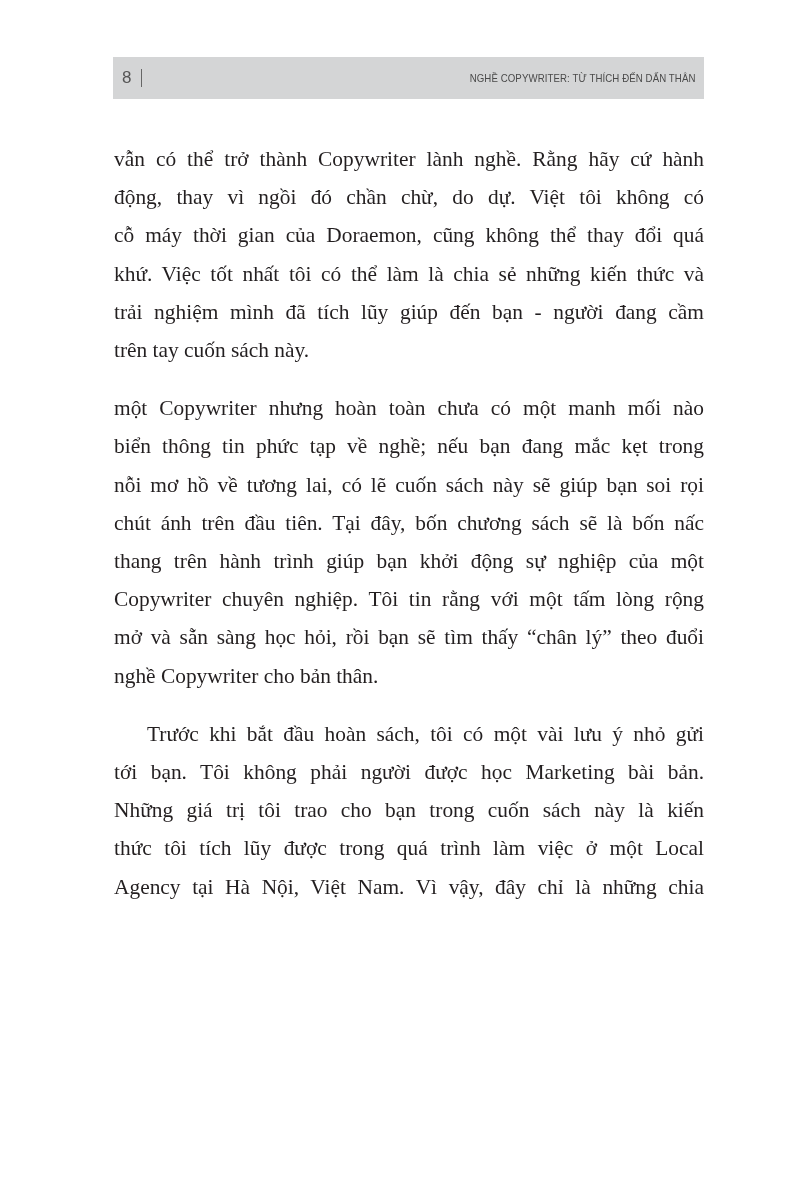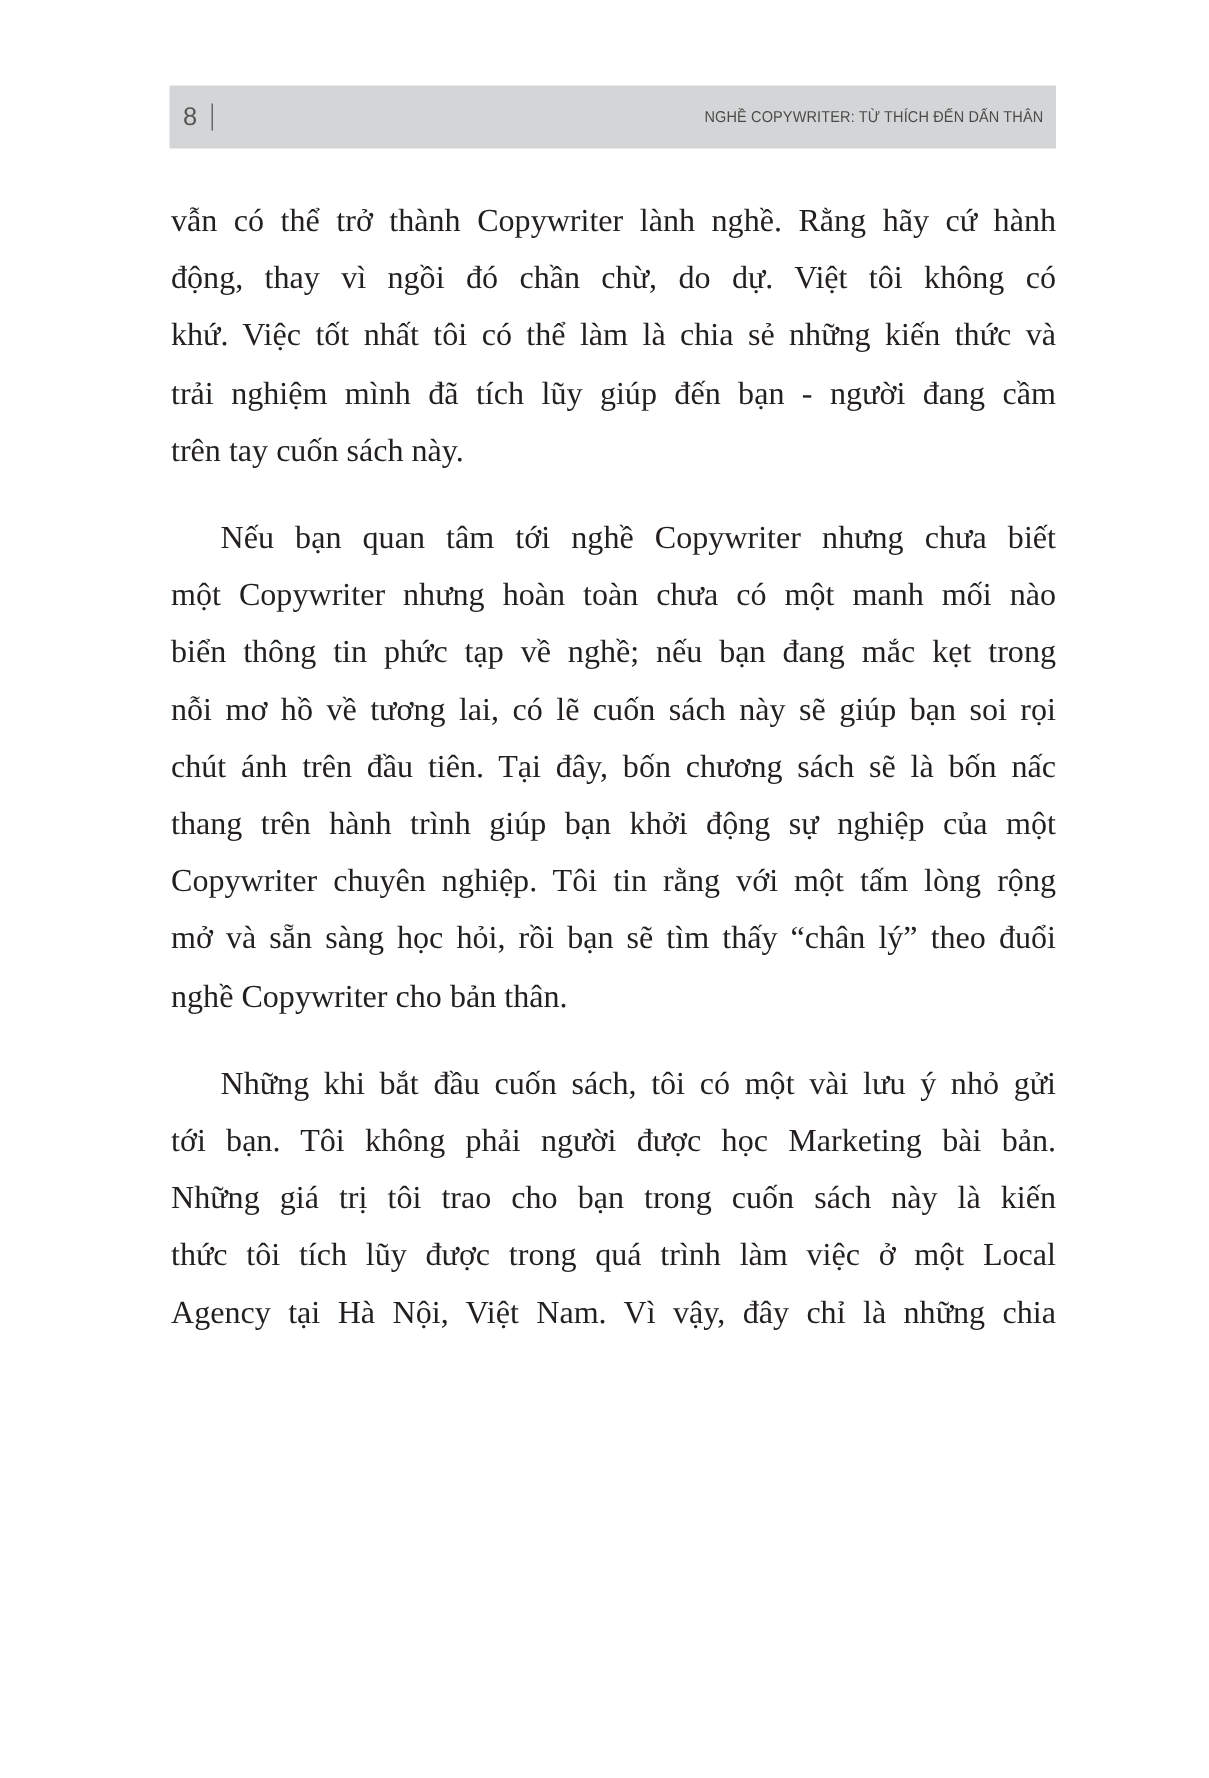--- a/index.html
+++ b/index.html
@@ -48,21 +48,21 @@
       font-size: 10.5px;
       letter-spacing: 0.1px;
       color: #4a4a4a;
       transform: scaleX(0.92);
       transform-origin: right center;
       white-space: nowrap;
     }
     .body-text {
       position: absolute;
       left: 114px;
-      top: 128px;
+      top: 140px;
       width: 590px;
       font-family: "Liberation Serif", "DejaVu Serif", serif;
       font-size: 21.4px;
       line-height: 38.2px;
       color: #231f20;
       text-align: justify;
     }
     .para {
       margin: 0 0 20px 0;
       text-align-last: left;
@@ -88,35 +88,35 @@
     <span class="page-number">8</span>
     <span class="header-sep"></span>
   </div>
   <span class="book-title">NGHỀ COPYWRITER: TỪ THÍCH ĐẾN DẤN THÂN</span>
 </div>
 
 <div class="body-text" id="body-text">
     <p class="para">
       <span class="line first">vẫn có thể trở thành Copywriter lành nghề. Rằng hãy cứ hành</span>
       <span class="line">động, thay vì ngồi đó chần chừ, do dự. Việt tôi không có</span>
+      <span class="line">cỗ máy thời gian của Doraemon, cũng không thể thay đổi quá</span>
       <span class="line">khứ. Việc tốt nhất tôi có thể làm là chia sẻ những kiến thức và</span>
       <span class="line">trải nghiệm mình đã tích lũy giúp đến bạn - người đang cầm</span>
       <span class="line last">trên tay cuốn sách này.</span>
     </p>
     <p class="para indent">
-      <span class="line first">Nếu bạn quan tâm tới nghề Copywriter nhưng chưa biết</span>
       <span class="line">một Copywriter nhưng hoàn toàn chưa có một manh mối nào</span>
       <span class="line">biển thông tin phức tạp về nghề; nếu bạn đang mắc kẹt trong</span>
       <span class="line">nỗi mơ hồ về tương lai, có lẽ cuốn sách này sẽ giúp bạn soi rọi</span>
       <span class="line">chút ánh trên đầu tiên. Tại đây, bốn chương sách sẽ là bốn nấc</span>
       <span class="line">thang trên hành trình giúp bạn khởi động sự nghiệp của một</span>
       <span class="line">Copywriter chuyên nghiệp. Tôi tin rằng với một tấm lòng rộng</span>
       <span class="line">mở và sẵn sàng học hỏi, rồi bạn sẽ tìm thấy “chân lý” theo đuổi</span>
       <span class="line last">nghề Copywriter cho bản thân.</span>
     </p>
     <p class="para indent">
-      <span class="line first">Những khi bắt đầu cuốn sách, tôi có một vài lưu ý nhỏ gửi</span>
+      <span class="line first">Trước khi bắt đầu hoàn sách, tôi có một vài lưu ý nhỏ gửi</span>
       <span class="line">tới bạn. Tôi không phải người được học Marketing bài bản.</span>
       <span class="line">Những giá trị tôi trao cho bạn trong cuốn sách này là kiến</span>
       <span class="line">thức tôi tích lũy được trong quá trình làm việc ở một Local</span>
       <span class="line">Agency tại Hà Nội, Việt Nam. Vì vậy, đây chỉ là những chia</span>
     </p>
   </div>
 
 </body></html>

